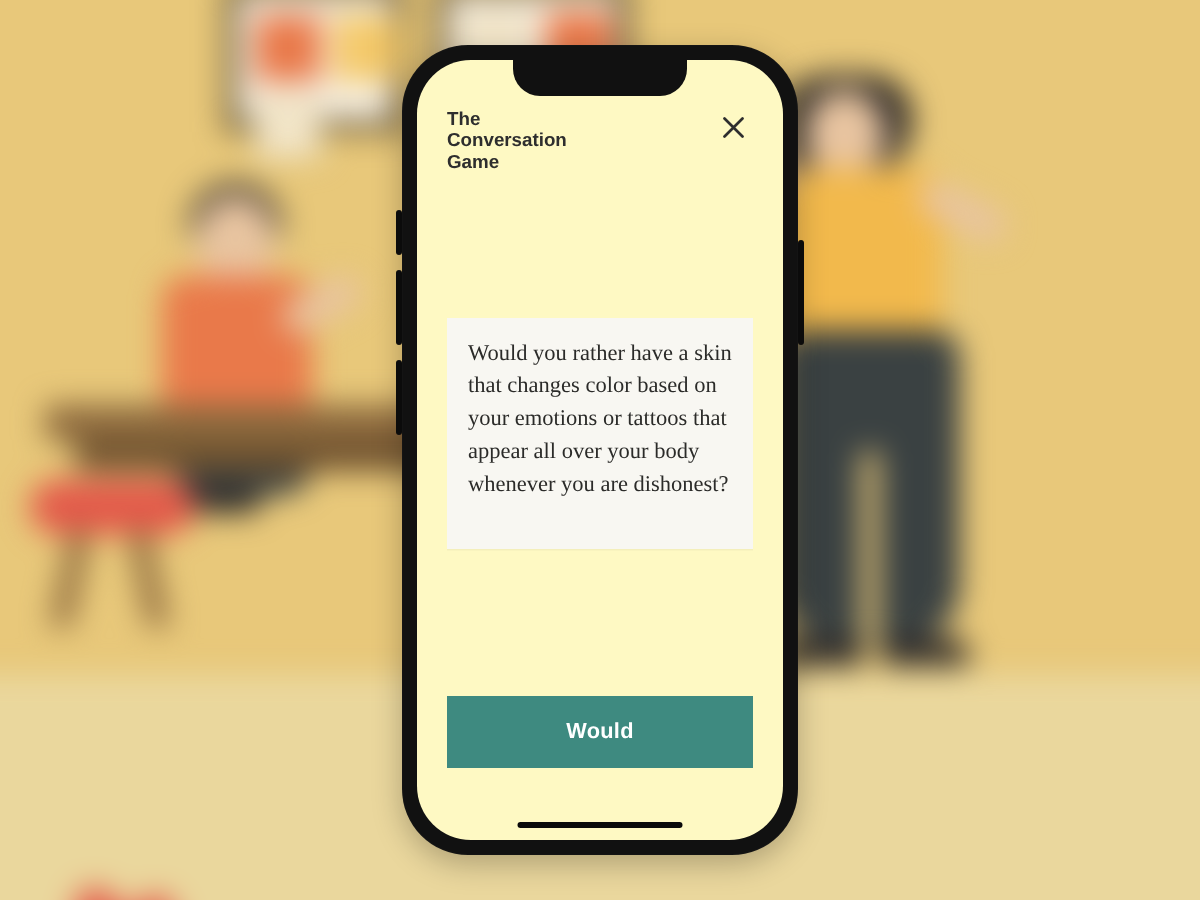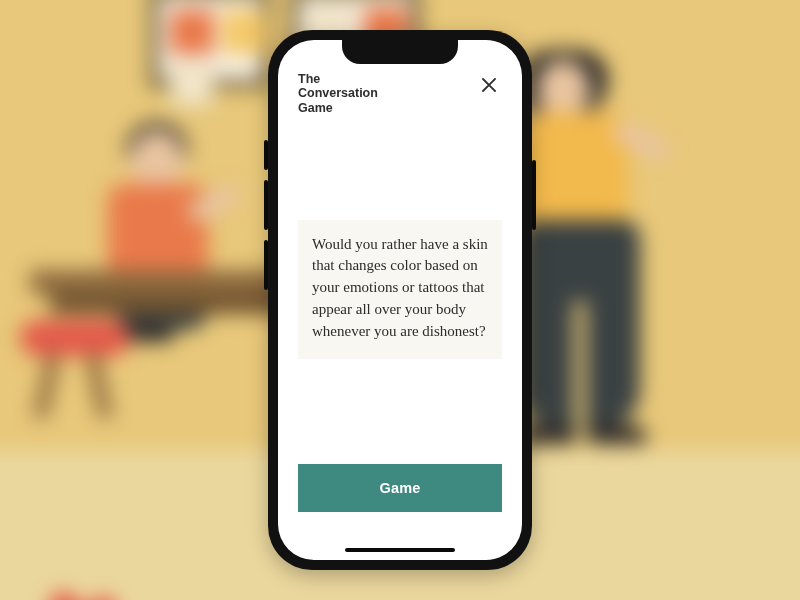--- a/index.html
+++ b/index.html
@@ -85,21 +85,21 @@
     }
     .phone .btn-side { position:absolute; background:#0b0b0b; border-radius:3px; }
     .phone .btn-side.r { right:-4px; top:130px; width:4px; height:70px; }
     .phone .btn-side.l1{ left:-4px; top:110px; width:4px; height:30px; }
     .phone .btn-side.l2{ left:-4px; top:150px; width:4px; height:50px; }
     .phone .btn-side.l3{ left:-4px; top:210px; width:4px; height:50px; }
 
     .screen {
       width: 100%;
       height: 100%;
-      background: #ffffff;
+      background: #fef9c3;
       border-radius: 36px;
       position: relative;
       overflow: hidden;
     }
     .notch {
       position:absolute;
       top:0; left:50%; transform:translateX(-50%);
       width:116px; height:24px;
       background:#111;
       border-radius:0 0 18px 18px;
@@ -148,21 +148,21 @@
     .progress {
       font-size: 14px;
       color:#8b8b86;
       font-family: Georgia, "Times New Roman", serif;
       padding-left:2px;
     }
     .progress .current { color:#3d3d3a; }
 
     .card {
       background:#f8f7f2;
-      padding:14px 14px 16px 14px;
+      padding:14px 14px 32px 14px;
       font-family: Georgia, "Times New Roman", serif;
       font-size:15px;
       line-height:1.45;
       color:#2b2b29;
       box-shadow: 0 1px 0 rgba(0,0,0,.04);
     }
 
     .next-btn {
       margin-top:auto;
       margin-bottom:28px;
@@ -242,18 +242,18 @@
             <path d="M1 1 L13 13 M13 1 L1 13" stroke="#2e2e2e" stroke-width="1.8" stroke-linecap="round" fill="none"></path>
           </svg>
         </button>
       </div>
 
       <div class="content">
 
         <div class="card">Would you rather have a skin that changes color based on your emotions or tattoos that appear all over your body whenever you are dishonest?</div>
       </div>
 
-      <button class="next-btn">Game</button>
+      <button class="next-btn">Would</button>
     </div>
 
     <div class="home-indicator"></div>
   </div>
 </div>
 
 </body></html>

